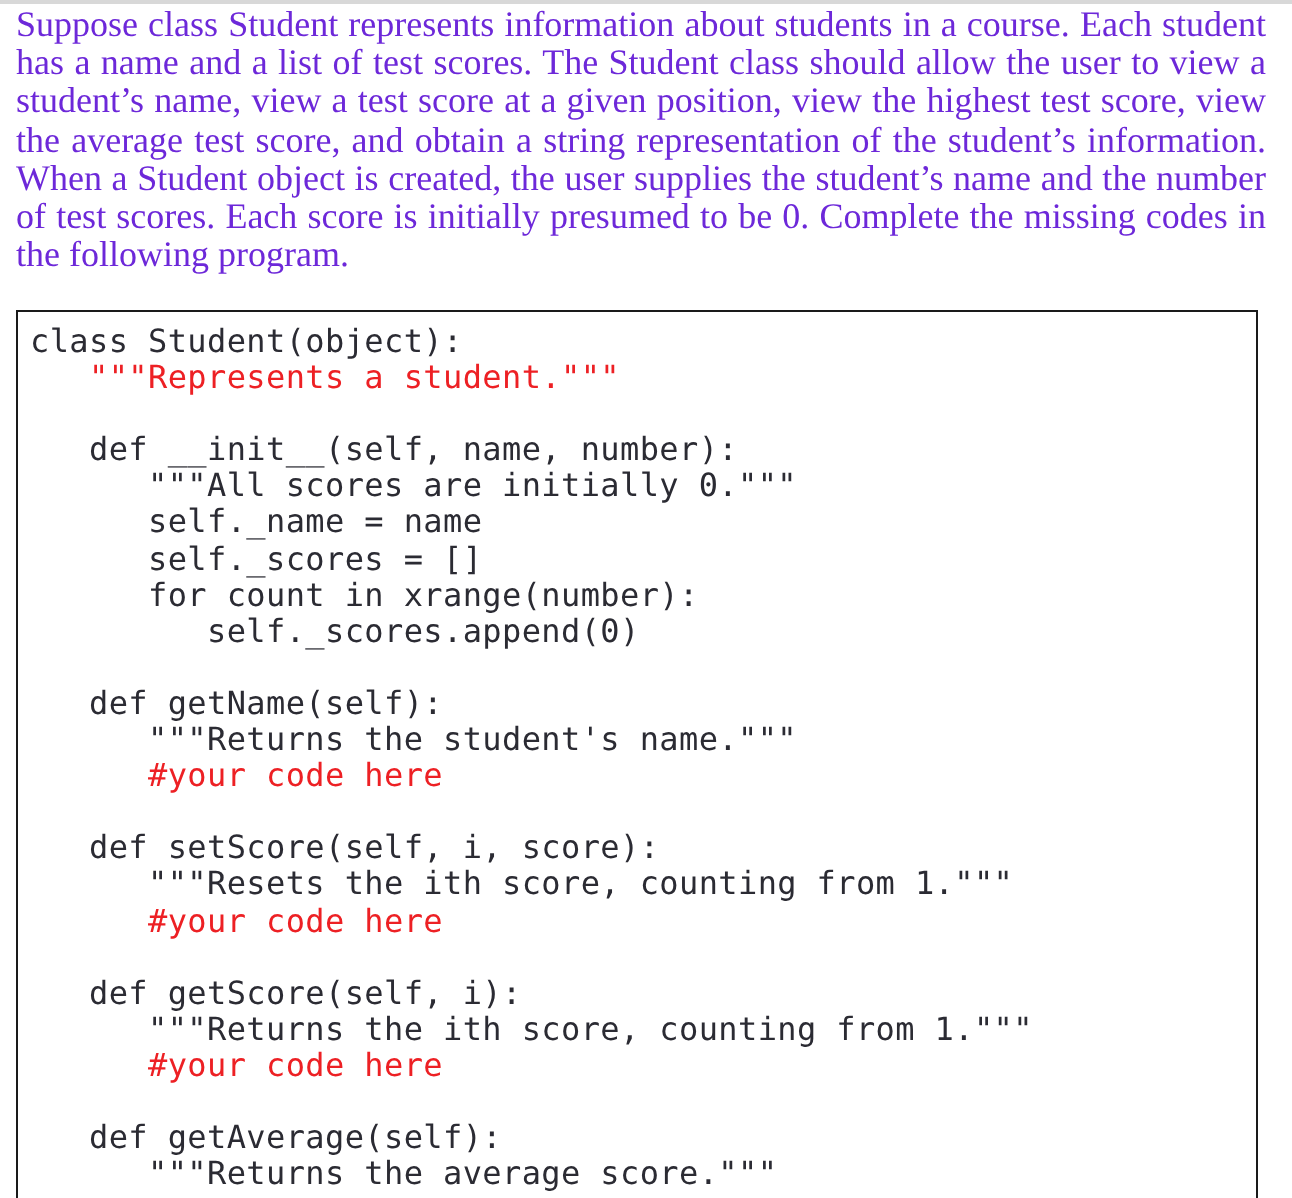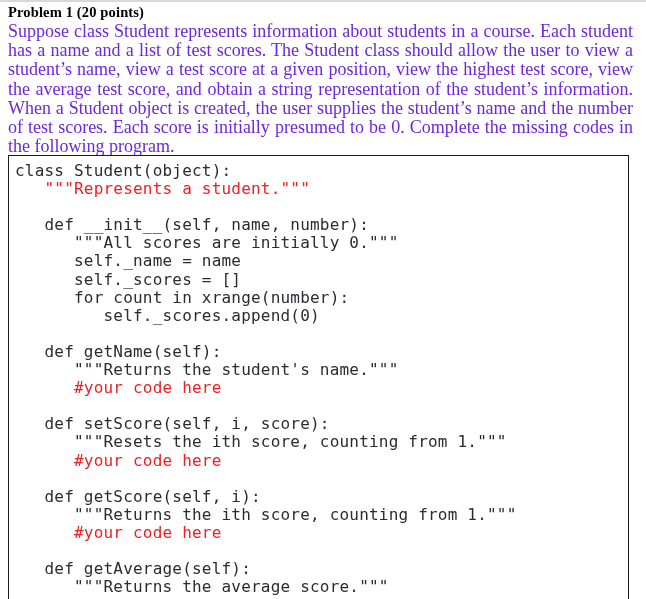--- a/index.html
+++ b/index.html
@@ -93,21 +93,20 @@
   }
 </style>
 </head>
 <body>
 
 <div class="top-edge"></div>
 
 <div class="page">
 
   <div class="statement">
-    <p class="problem-title">Problem 1 (20 points)</p>
     <p class="problem-body">Suppose class Student represents information about students in a course. Each student has a name and a list of test scores. The Student class should allow the user to view a student’s name, view a test score at a given position, view the highest test score, view the average test score, and obtain a string representation of the student’s information. When a Student object is created, the user supplies the student’s name and the number of test scores. Each score is initially presumed to be 0. Complete the missing codes in the following program.</p>
   </div>
 
   <div class="code-box">
     <pre class="code-listing"><code id="code-lines"><span class="code-line">class Student(object):</span><span class="code-line hl">   """Represents a student."""</span><span class="code-line blank">&nbsp;</span><span class="code-line">   def __init__(self, name, number):</span><span class="code-line">      """All scores are initially 0."""</span><span class="code-line">      self._name = name</span><span class="code-line">      self._scores = []</span><span class="code-line">      for count in xrange(number):</span><span class="code-line">         self._scores.append(0)</span><span class="code-line blank">&nbsp;</span><span class="code-line">   def getName(self):</span><span class="code-line">      """Returns the student's name."""</span><span class="code-line hl">      #your code here</span><span class="code-line blank">&nbsp;</span><span class="code-line">   def setScore(self, i, score):</span><span class="code-line">      """Resets the ith score, counting from 1."""</span><span class="code-line hl">      #your code here</span><span class="code-line blank">&nbsp;</span><span class="code-line">   def getScore(self, i):</span><span class="code-line">      """Returns the ith score, counting from 1."""</span><span class="code-line hl">      #your code here</span><span class="code-line blank">&nbsp;</span><span class="code-line">   def getAverage(self):</span><span class="code-line">      """Returns the average score."""</span></code></pre>
   </div>
 
 </div>
 
 </body></html>

